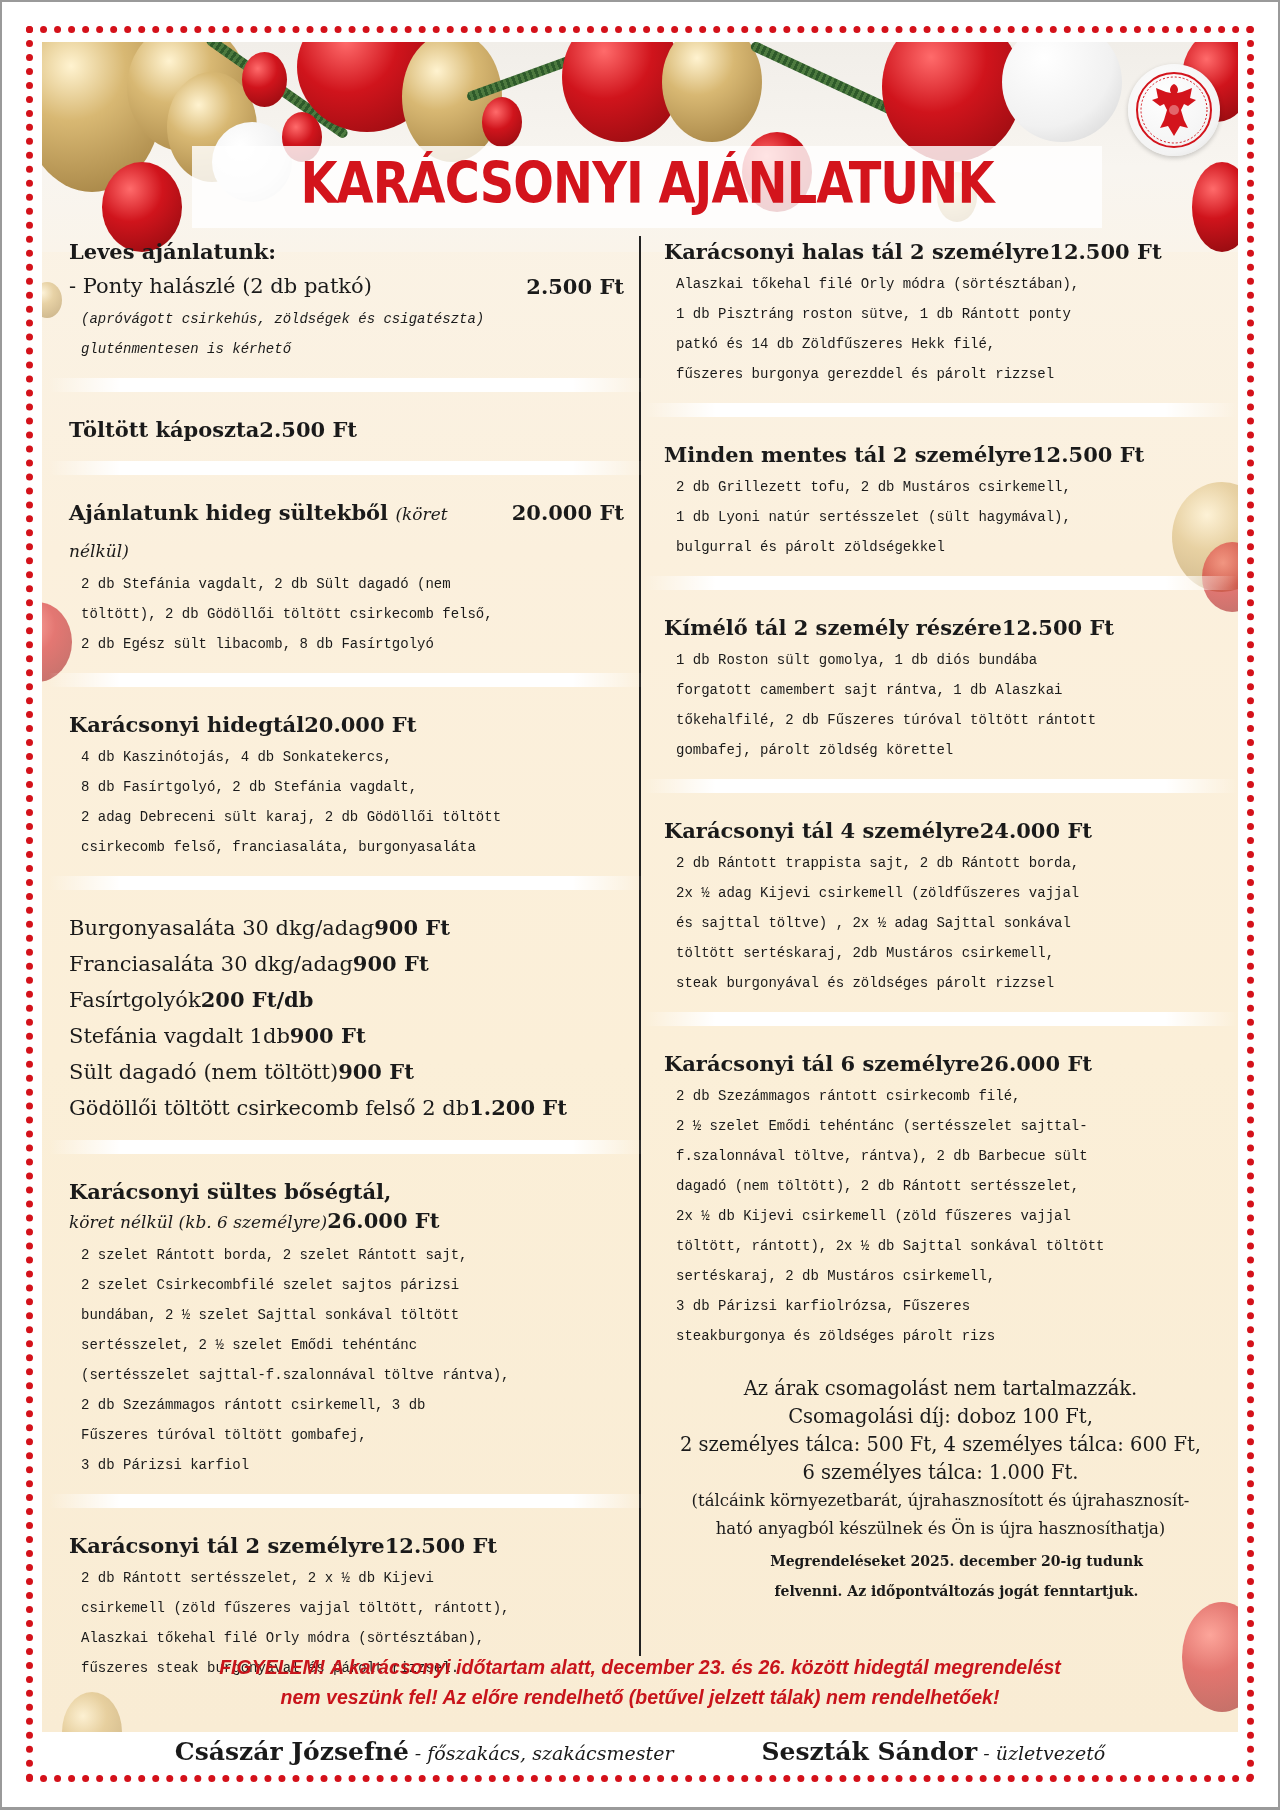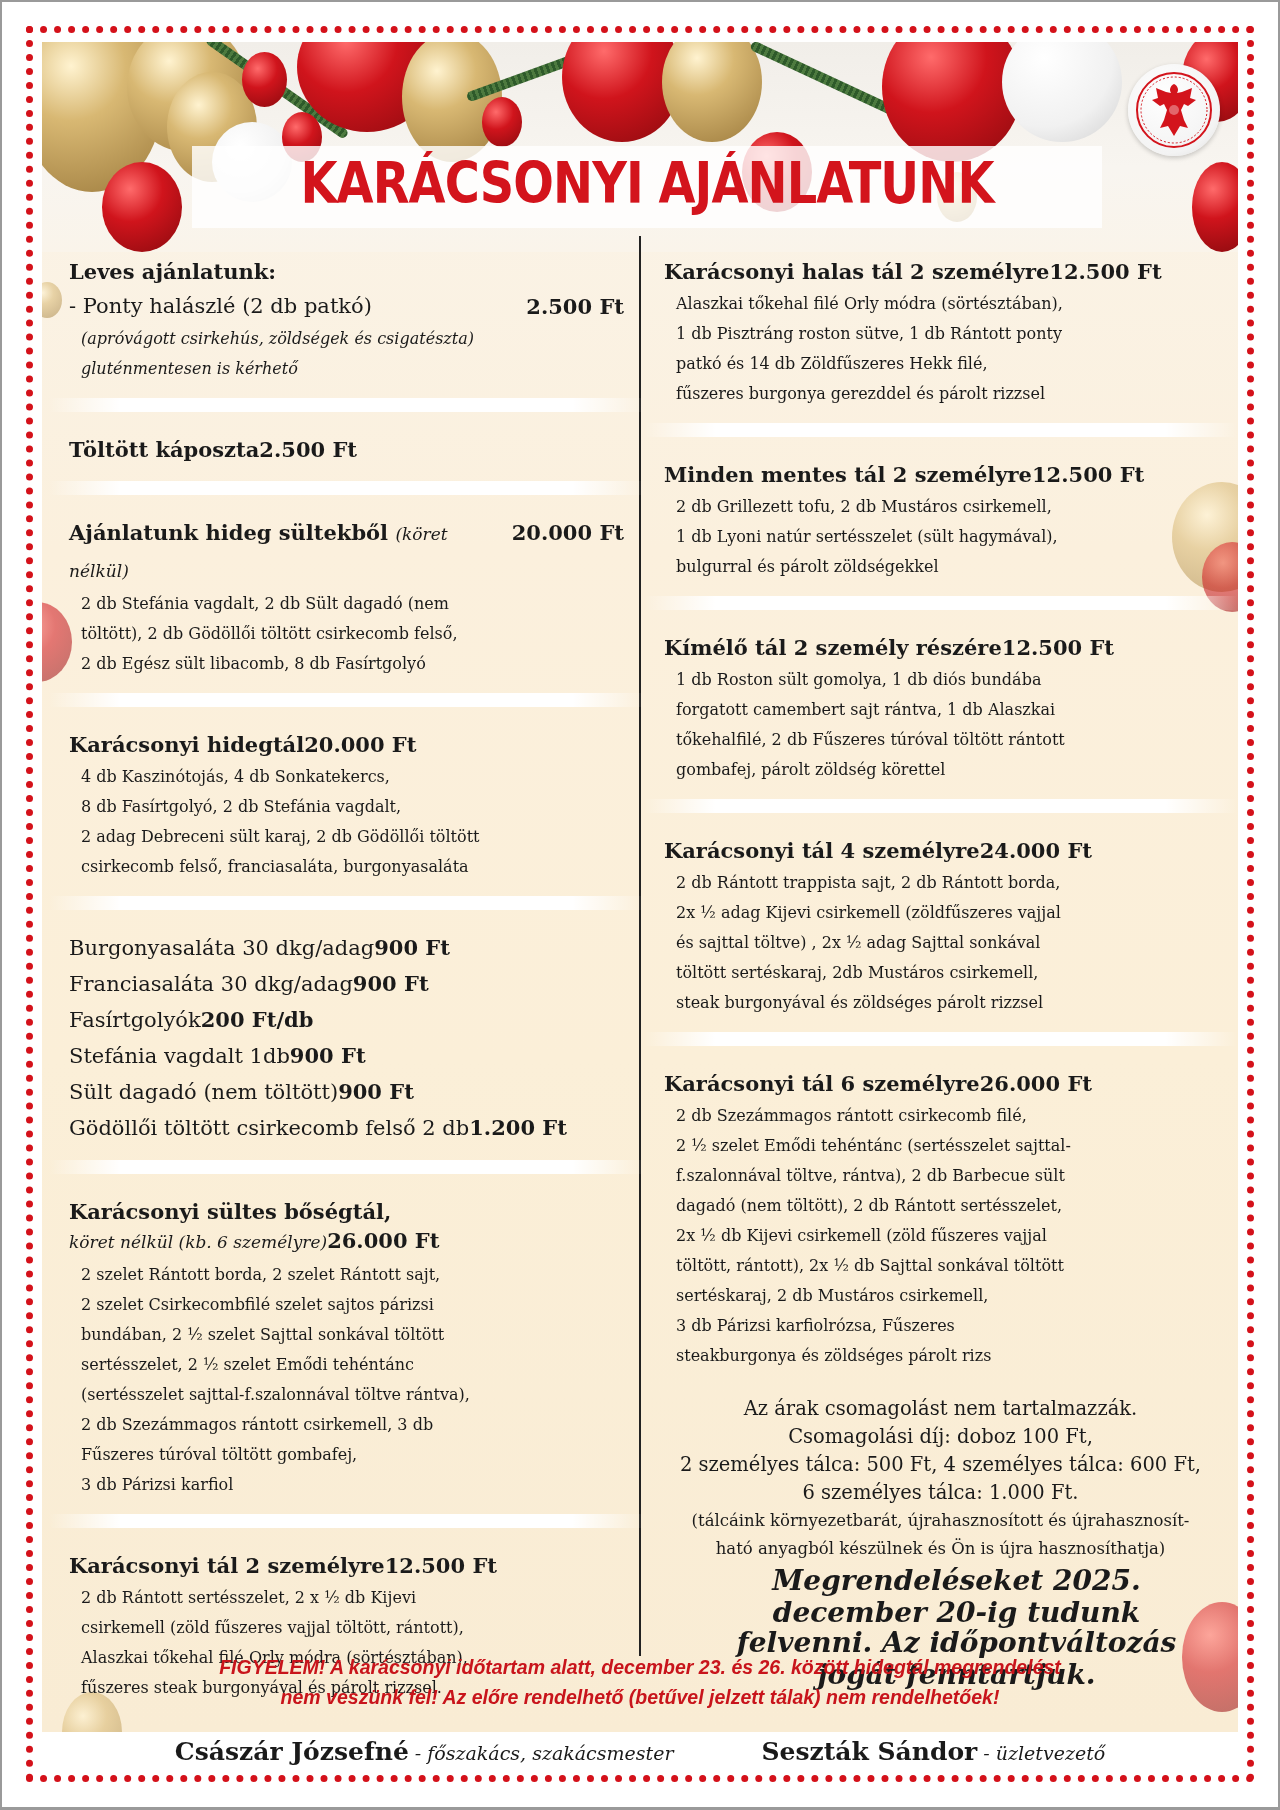--- a/index.html
+++ b/index.html
@@ -51,43 +51,43 @@
   }
   .logo svg { position: absolute; left: 6px; top: 6px; }
 
   
   .side-deco { position: absolute; border-radius: 50%; opacity: 0.55; }
 
   .divider-v {
     position: absolute; left: 597px; top: 194px; width: 2px; height: 1420px; background: #222;
   }
 
-  .col { position: absolute; top: 212px; }
+  .col { position: absolute; top: 192px; }
   .col-left { left: 27px; width: 555px; }
   .col-right { left: 622px; width: 553px; }
 
   .section { position: relative; }
   .sep {
     height: 14px; margin: 14px 0 20px -20px; width: calc(100% + 40px);
     background: linear-gradient(90deg, rgba(255,255,255,0) 0%, #ffffff 12%, #ffffff 88%, rgba(255,255,255,0) 100%);
   }
   .row { display: flex; justify-content: flex-start; align-items: baseline; font-size: 21px; line-height: 35px; }
   .row .name { font-weight: bold; }
   .row .price { font-weight: bold; white-space: nowrap; }
   .row.plain .name { font-weight: normal; }
   .heading { font-size: 21px; font-weight: bold; line-height: 35px; }
   .note-small { font-style: italic; font-weight: normal; font-size: 17px; }
-  .desc { font-size: 16px; line-height: 30px; padding-left: 12px; }
+  .desc { font-size: 14px; line-height: 30px; padding-left: 12px; font-family: Liberation Mono, monospace; }
   .desc.italic { font-style: italic; }
   .dash-row { display: flex; justify-content: space-between; font-size: 21px; line-height: 35px; }
   .dash-row .price { font-weight: bold; }
 
   .info-block { text-align: center; font-size: 19.5px; line-height: 28px; margin-top: 8px; }
   .info-small { font-size: 16.5px; line-height: 28px; }
-  .info-bold { font-weight: bold; font-style: italic; font-size: 28px; line-height: 32px; margin-top: 2px; margin-left: 32px; }
+  .info-bold { font-weight: bold; font-size: 14px; line-height: 32px; margin-top: 2px; margin-left: 32px; }
 
   .warning {
     position: absolute; left: 0; top: 1610px; width: 1196px; text-align: center;
     color: #c8141b; font-style: italic; font-weight: bold; font-size: 19.5px; line-height: 30px;
     font-family: "Liberation Sans", sans-serif;
   }
 
   .footer {
     position: absolute; left: 42px; top: 1732px; width: 1196px; height: 38px;
     background: #ffffff; display: flex; justify-content: center; gap: 88px; align-items: center;

